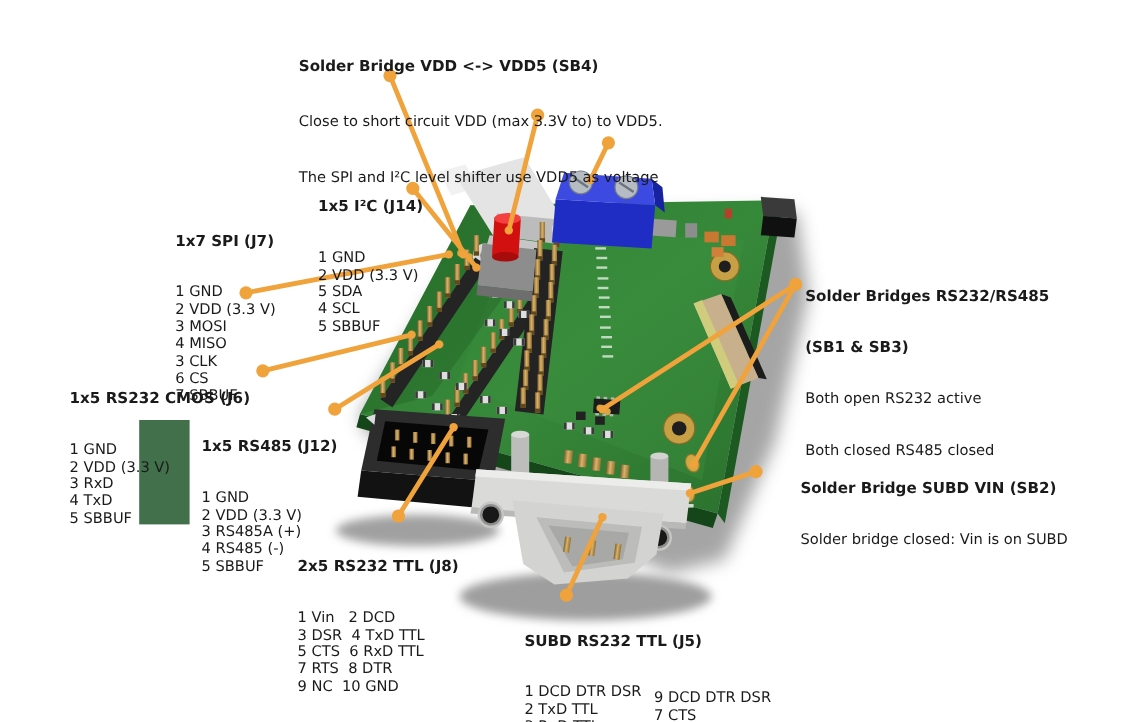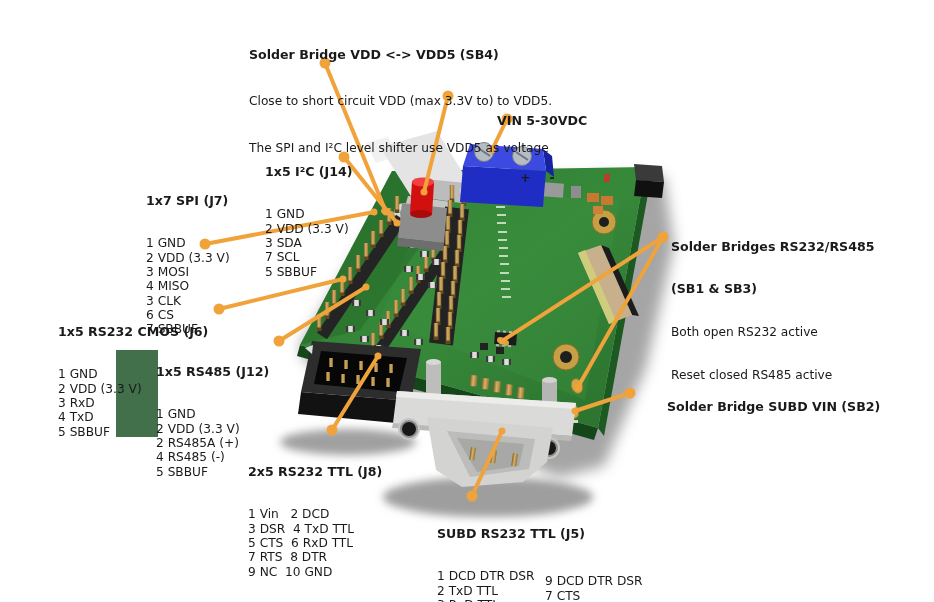--- a/index.html
+++ b/index.html
@@ -318,61 +318,56 @@
 
   <div class="swatch"></div>
 
   <div class="ann lh16" style="left:249px;top:16px">
     <div class="ttl">Solder Bridge VDD &lt;-&gt; VDD5 (SB4)</div>
     <div>Close to short circuit VDD (max 3.3V to) to VDD5.</div>
     <div>The SPI and I²C level shifter use VDD5 as voltage</div>
   </div>
 
 
-  <div class="ann" style="left:497px;top:85px">
-    <div class="ttl">VIN 5-30VDC</div>
-    <div class="pol">
-      <span>+</span><span>-</span>
-    </div>
-  </div>
 
   <div class="ann" style="left:146px;top:165px">
     <div class="ttl">1x7 SPI (J7)</div>
     <div><div>1 GND</div><div>2 VDD (3.3 V)</div><div>3 MOSI</div><div>4 MISO</div><div>3 CLK</div><div>6 CS</div><div>7 SBBUF</div></div>
   </div>
 
   <div class="ann" style="left:265px;top:136px">
     <div class="ttl">1x5 I²C (J14)</div>
-    <div><div>1 GND</div><div>2 VDD (3.3 V)</div><div>3 SDA</div><div>7 SCL</div><div>5 SBBUF</div></div>
+    <div><div>1 GND</div><div>2 VDD (3.3 V)</div><div>5 SDA</div><div>4 SCL</div><div>5 SBBUF</div></div>
   </div>
 
   <div class="ann" style="left:58px;top:296px">
     <div class="ttl">1x5 RS232 CMOS (J6)</div>
     <div><div>1 GND</div><div>2 VDD (3.3 V)</div><div>3 RxD</div><div>4 TxD</div><div>5 SBBUF</div></div>
   </div>
 
-  <div class="ann" style="left:156px;top:336px">
+  <div class="ann" style="left:168px;top:336px">
     <div class="ttl">1x5 RS485 (J12)</div>
-    <div><div>1 GND</div><div>2 VDD (3.3 V)</div><div>2 RS485A (+)</div><div>4 RS485 (-)</div><div>5 SBBUF</div></div>
+    <div><div>1 GND</div><div>2 VDD (3.3 V)</div><div>3 RS485A (+)</div><div>4 RS485 (-)</div><div>5 SBBUF</div></div>
   </div>
 
   <div class="ann" style="left:248px;top:436px">
     <div class="ttl">2x5 RS232 TTL (J8)</div>
     <div><div>1 Vin   2 DCD</div><div>3 DSR  4 TxD TTL</div><div>5 CTS  6 RxD TTL</div><div>7 RTS  8 DTR</div><div>9 NC  10 GND</div></div>
   </div>
 
   <div class="ann" style="left:671px;top:211px">
     <div class="ttl">Solder Bridges RS232/RS485</div>
     <div class="ttl">(SB1 &amp; SB3)</div>
     <div>Both open RS232 active</div>
-    <div>Reset closed RS485 active</div>
+    <div>Both closed RS485 closed</div>
   </div>
 
   <div class="ann" style="left:667px;top:371px">
     <div class="ttl">Solder Bridge SUBD VIN (SB2)</div>
+    <div>Solder bridge closed: Vin is on SUBD</div>
   </div>
 
   <div class="ann" style="left:437px;top:498px">
     <div class="ttl">SUBD RS232 TTL (J5)</div>
     <div class="cols">
       <div><div>1 DCD DTR DSR</div><div>2 TxD TTL</div><div>3 RxD TTL</div></div>
       <div class="col2"><div>9 DCD DTR DSR</div><div>7 CTS</div></div>
     </div>
   </div>
 

